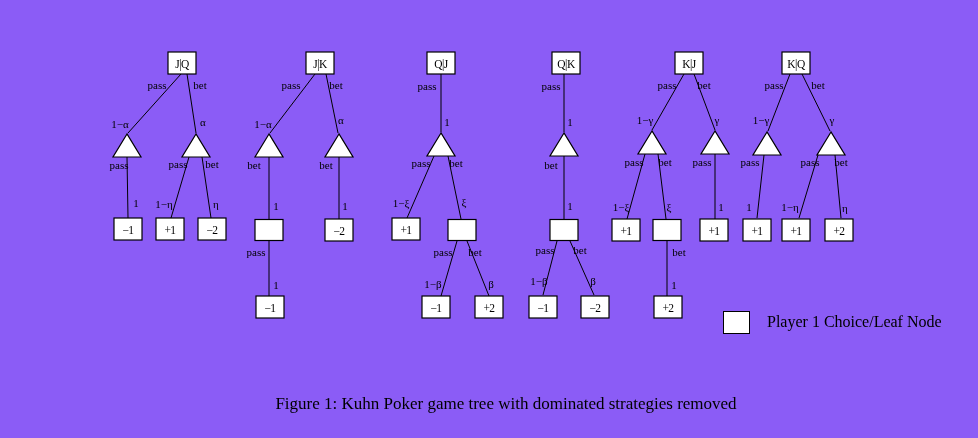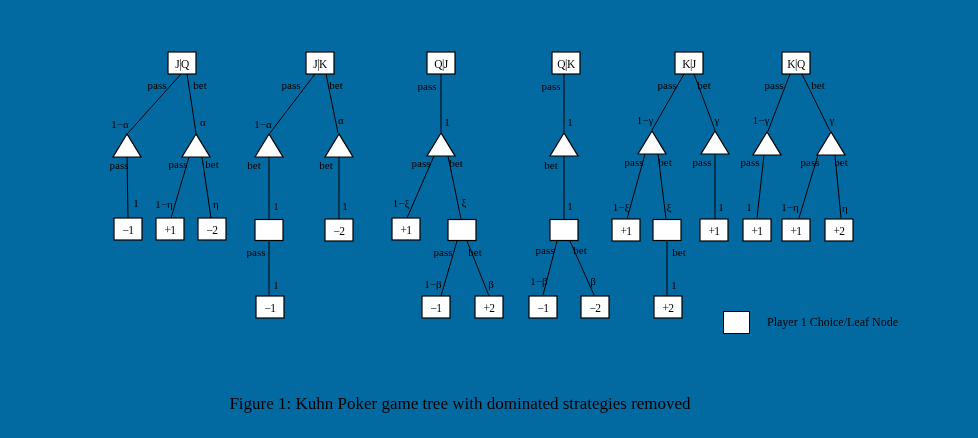--- a/index.html
+++ b/index.html
@@ -1,30 +1,30 @@
 <!DOCTYPE html>
 <html><head>
 <meta charset="utf-8">
 <style>
   html,body{margin:0;padding:0;background:#fff;}
-  .page{position:relative;width:978px;height:438px;background:#0369a1;overflow:hidden;
+  .page{position:relative;width:978px;height:438px;background:#8b5cf6;overflow:hidden;
         font-family:"Liberation Serif", serif;color:#000;}
   svg.tree-canvas{position:absolute;left:0;top:0;}
   svg .edge{stroke:#000;stroke-width:1;fill:none;}
   svg .node{fill:#ffffff;stroke:#000;stroke-width:1.2;}
   svg text{font-family:"Liberation Serif", serif;fill:#000;}
   svg .edgetext{font-size:11px;text-anchor:middle;dominant-baseline:central;}
   svg .nodetext{font-size:11.5px;text-anchor:middle;dominant-baseline:central;letter-spacing:-0.5px;}
   .legend{position:absolute;left:723px;top:306px;}
   .legend-row{display:flex;align-items:center;height:32px;}
   .legend-square{display:inline-block;width:25px;height:21px;border:1.3px solid #000;background:#fff;}
   .legend-tri{display:inline-block;width:26px;height:25px;}
-  .legend-label{margin-left:17px;font-size:12px;white-space:nowrap;}
+  .legend-label{margin-left:17px;font-size:16px;white-space:nowrap;}
   .caption{position:absolute;left:0;top:394px;width:920px;text-align:center;
-           font-size:17px;}
+           font-size:17px;padding-left:46px;}
 </style>
 </head>
 <body>
 
 <div class="page">
 
   <svg class="tree-canvas" width="978" height="438" viewBox="0 0 978 438">
       <g>
         <line x1="181" y1="74" x2="128" y2="133" class="edge"></line>
         <line x1="187" y1="74" x2="196" y2="133" class="edge"></line>

